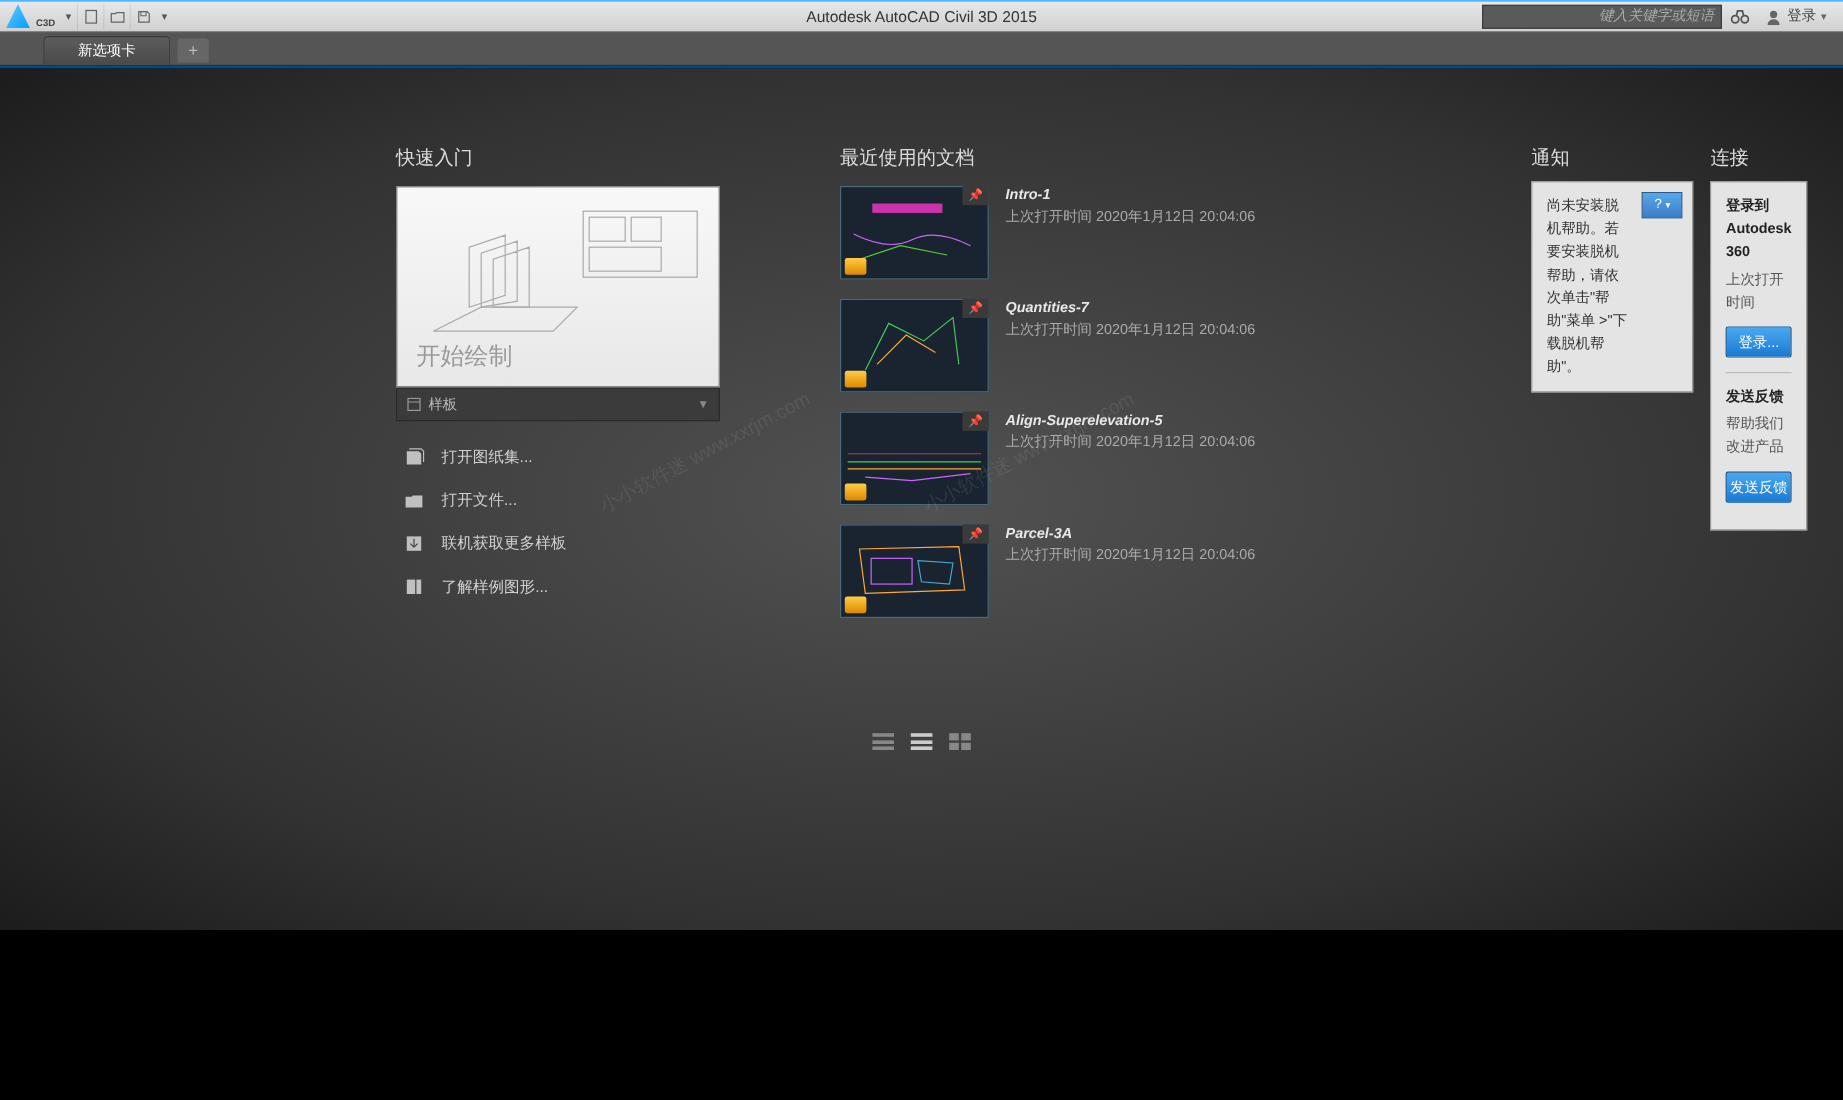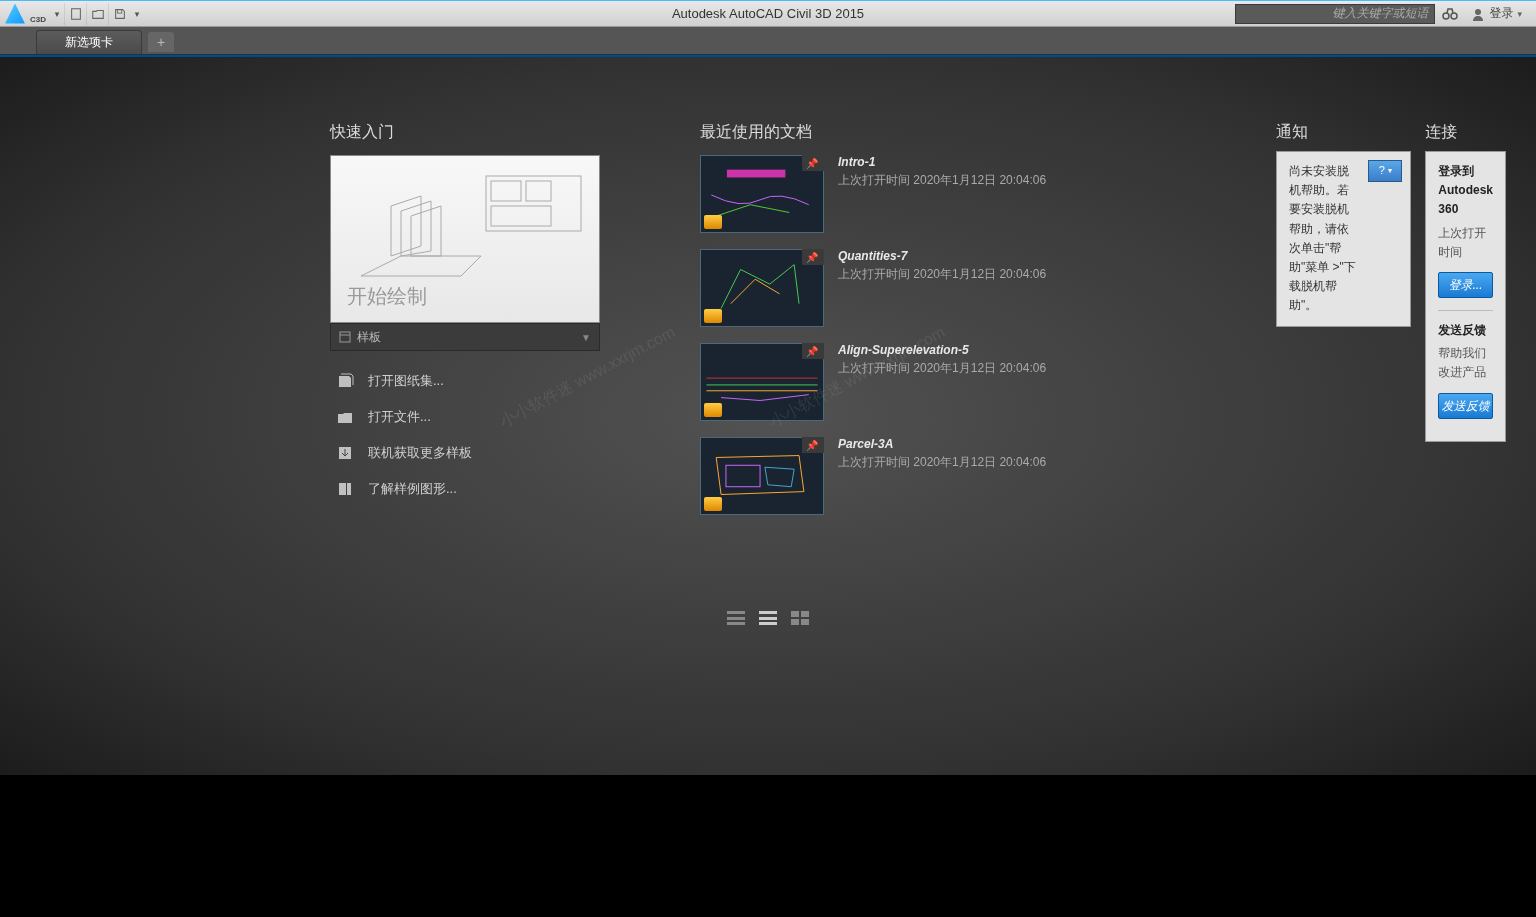--- a/index.html
+++ b/index.html
@@ -49,21 +49,21 @@
 .recent-name { color: #e8e8e8; font-size: 12px; font-weight: bold; font-style: italic; }
 .recent-date { color: #aaa; font-size: 12px; }
 
 
 .col-side { width: 230px; display: flex; flex-direction: row; gap: 14px; position: absolute; right: 30px; top: 65px; }
 .side-title { color: #dcdcdc; font-size: 16px; margin-bottom: 8px; }
 .panel { background: #e4e4e4; border: 1px solid #999; padding: 10px 12px; font-size: 12px; color: #333; line-height: 1.6; position: relative; }
 .help-btn { position: absolute; top: 8px; right: 8px; width: 34px; height: 22px; background: linear-gradient(#59a7e8,#3b7ec9); border: 1px solid #2a5a8a; display: flex; align-items: center; justify-content: center; color: #fff; font-size: 11px; cursor: pointer; }
 .panel-heading { font-weight: bold; margin-bottom: 4px; color: #222; font-size: 12px; }
 .panel-sub { color: #555; margin-bottom: 10px; }
-.blue-btn { display: block; width: 100%; height: 26px; background: linear-gradient(#4aa8f0,#1a7ad4); border: 1px solid #0a5aa0; color: #fff; font-size: 12px; border-radius: 2px; cursor: pointer; text-align: center; line-height: 24px; margin-bottom: 12px; font-style: italic; }
+.blue-btn { display: block; width: 100%; height: 26px; background: linear-gradient(#4aa8f0,#1a7ad4); border: 1px solid #0a5aa0; color: #fff; font-size: 12px; border-radius: 2px; cursor: pointer; text-align: center; line-height: 24px; margin-bottom: 12px; }
 .panel hr { border: none; border-top: 1px solid #bbb; margin: 10px 0; }
 
 
 .view-switch { position: absolute; bottom: 150px; left: 50%; transform: translateX(-50%); display: flex; gap: 14px; }
 .view-btn { width: 18px; height: 14px; cursor: pointer; display: flex; flex-direction: column; justify-content: space-between; }
 .view-btn span { height: 3px; background: #888; display: block; }
 .view-btn.active span { background: #ccc; }
 .view-btn.grid { display: grid; grid-template: 1fr 1fr / 1fr 1fr; gap: 2px; }
 .view-btn.grid span { height: auto; }
 

